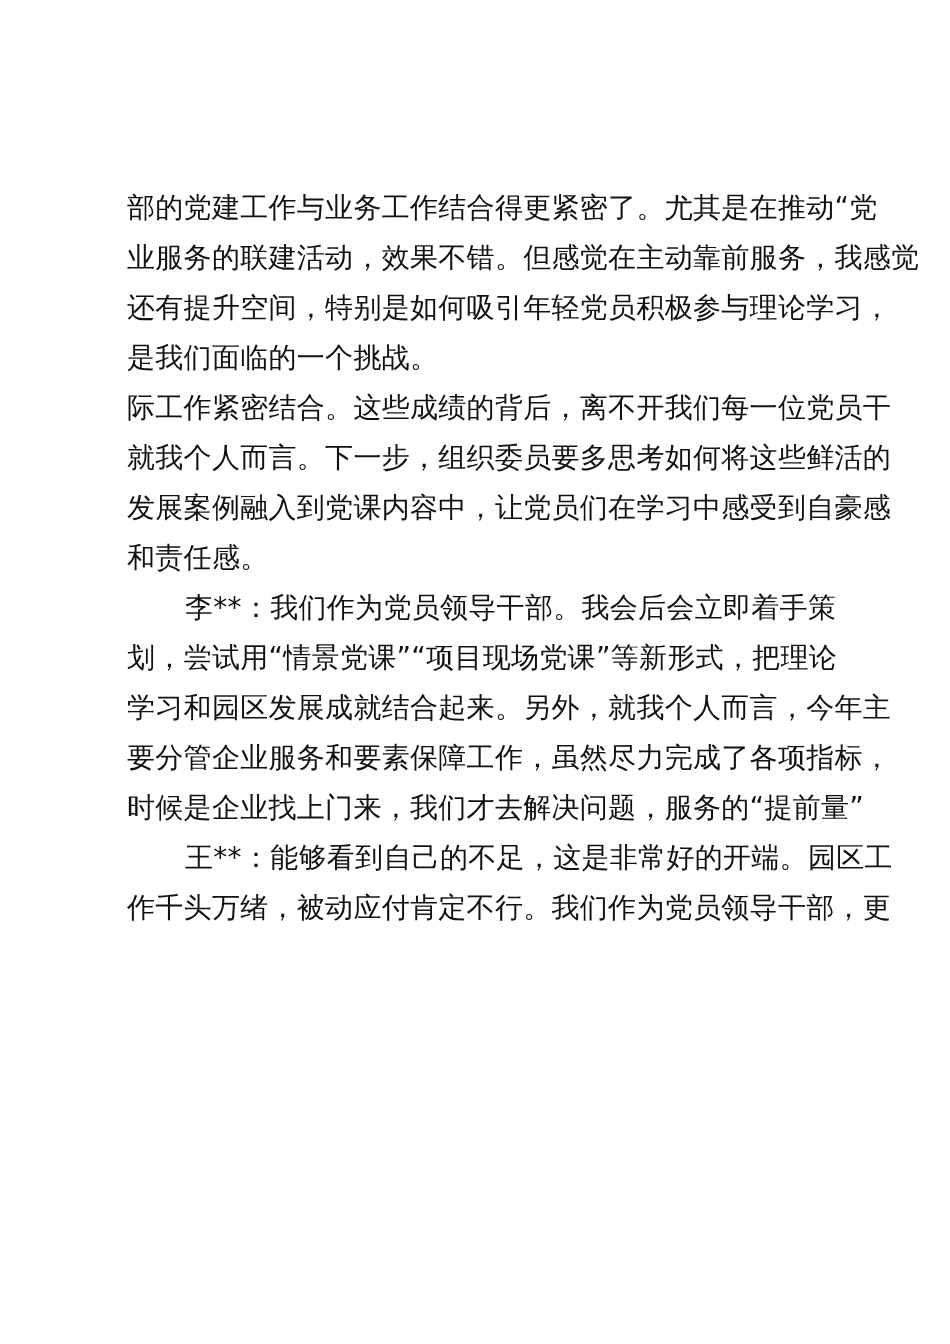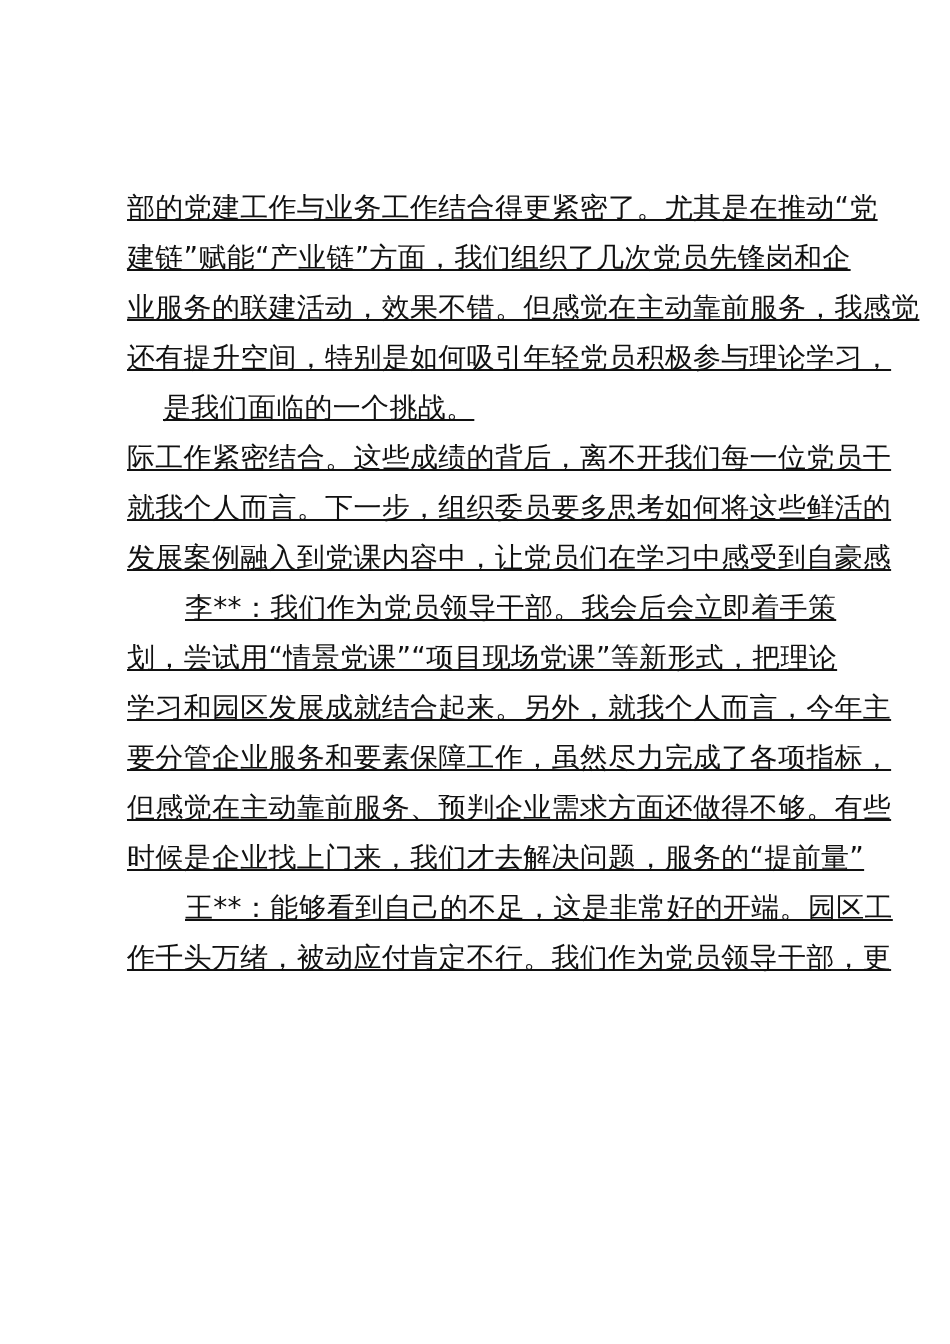--- a/index.html
+++ b/index.html
@@ -31,56 +31,53 @@
     }
     .line {
       height: 50px;
       line-height: 50px;
       font-size: 28px;
       white-space: nowrap;
       letter-spacing: 0.3px;
       text-align: justify;
       text-align-last: justify;
       overflow: visible;
-      text-decoration: underline;
     }
     .line.last {
       text-align-last: left;
-      margin-left: 36px;
     }
     .line.indent {
       padding-left: 58px;
     }
   </style>
 </head>
 <body>
 
 <div class="page">
   <div class="content">
 
     <div>
       <div class="line">部的党建工作与业务工作结合得更紧密了。尤其是在推动“党</div>
-      <div class="line">建链”赋能“产业链”方面，我们组织了几次党员先锋岗和企</div>
       <div class="line">业服务的联建活动，效果不错。但感觉在主动靠前服务，我感觉</div>
       <div class="line">还有提升空间，特别是如何吸引年轻党员积极参与理论学习，</div>
       <div class="line last">是我们面临的一个挑战。</div>
     </div>
 
     <div>
       <div class="line">际工作紧密结合。这些成绩的背后，离不开我们每一位党员干</div>
       <div class="line">就我个人而言。下一步，组织委员要多思考如何将这些鲜活的</div>
       <div class="line">发展案例融入到党课内容中，让党员们在学习中感受到自豪感</div>
+      <div class="line last">和责任感。</div>
     </div>
 
     <div>
       <div class="line indent">李**：我们作为党员领导干部。我会后会立即着手策</div>
       <div class="line">划，尝试用“情景党课”“项目现场党课”等新形式，把理论</div>
       <div class="line">学习和园区发展成就结合起来。另外，就我个人而言，今年主</div>
       <div class="line">要分管企业服务和要素保障工作，虽然尽力完成了各项指标，</div>
-      <div class="line">但感觉在主动靠前服务、预判企业需求方面还做得不够。有些</div>
       <div class="line">时候是企业找上门来，我们才去解决问题，服务的“提前量”</div>
     </div>
 
     <div>
       <div class="line indent">王**：能够看到自己的不足，这是非常好的开端。园区工</div>
       <div class="line">作千头万绪，被动应付肯定不行。我们作为党员领导干部，更</div>
     </div>
 
   </div>
 </div>

